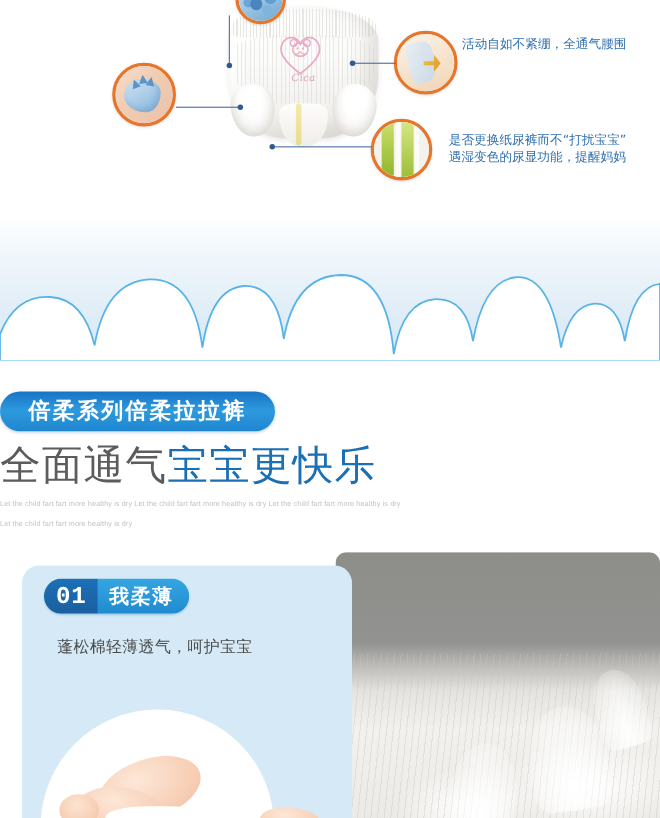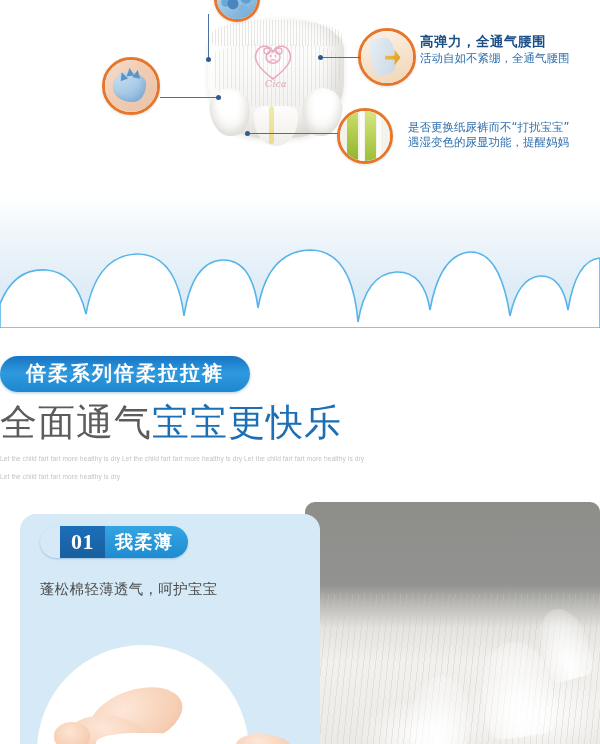--- a/index.html
+++ b/index.html
@@ -10,21 +10,21 @@
   }
 
   
   #features {
     position:absolute; left:0; top:0; width:600px; height:200px;
     background:#fff; overflow:hidden;
   }
 
   
   .product {
-    position:absolute; left:196px; top:14px; width:160px; height:160px;
+    position:absolute; left:196px; top:2px; width:160px; height:160px;
   }
   .pants-body {
     position:absolute; left:12px; top:4px; width:136px; height:120px;
     background:
       linear-gradient(175deg,#ffffff 0%,#fbfbfa 40%,#f2f1ee 75%,#e9e7e2 100%);
     border-radius:46% 46% 38% 38% / 26% 26% 48% 48%;
     box-shadow:inset -10px -6px 16px rgba(180,175,165,.35),
                inset 8px 4px 14px rgba(255,255,255,.9),
                0 2px 5px rgba(140,135,125,.18);
   }
@@ -239,30 +239,30 @@
   .badge01 {
     position:absolute; left:40px; top:526px;
     display:flex; align-items:stretch; height:32px;
     border-radius:16px; overflow:hidden;
     box-shadow:0 1px 2px rgba(30,110,175,.3);
   }
   .badge-num {
     background:linear-gradient(180deg,#1c6fb9,#1a5f9f);
     color:#fff; font-size:22px; font-weight:bold;
     padding:1px 11px; display:flex; align-items:center;
-    font-family:Liberation Serif, serif; letter-spacing:.5px;margin-left:20px;
+    font-family:Liberation Mono, monospace; letter-spacing:.5px;
   }
   .badge-txt {
     background:linear-gradient(180deg,#35a5e2,#1f8bd0);
     color:#fff; font-size:18px; font-weight:bold;
     padding:0 14px 0 10px; display:flex; align-items:center;
     letter-spacing:1.5px;
   }
   .panel-body {
-    position:absolute; left:40px; top:578px; width:250px;
+    position:absolute; left:52px; top:578px; width:250px;
     color:#4b4b4b; font-size:14.5px; line-height:23px; letter-spacing:.3px;
   }
 </style>
 </head>
 <body>
 
 <div id="features">
 
   <div class="product">
     <div class="pants-body"></div>
@@ -325,21 +325,20 @@
 
   <div class="conn" style="left:248px;top:133px;width:90px;"></div>
   <div class="dot" style="left:245px;top:131px;"></div>
 
   <div class="callout" id="co-top">
     <div class="co-title"></div>
   </div>
 
 
   <div class="callout" id="co-waist">
-    <div class="co-title">高弹力，全通气腰围</div>
     <div class="co-line">活动自如不紧绷，全通气腰围</div>
   </div>
 
   <div class="callout" id="co-wet">
     <div class="co-line">是否更换纸尿裤而不“打扰宝宝”</div>
     <div class="co-line">遇湿变色的尿显功能，提醒妈妈</div>
   </div>
 </div>
 
 <div id="cloudband">

